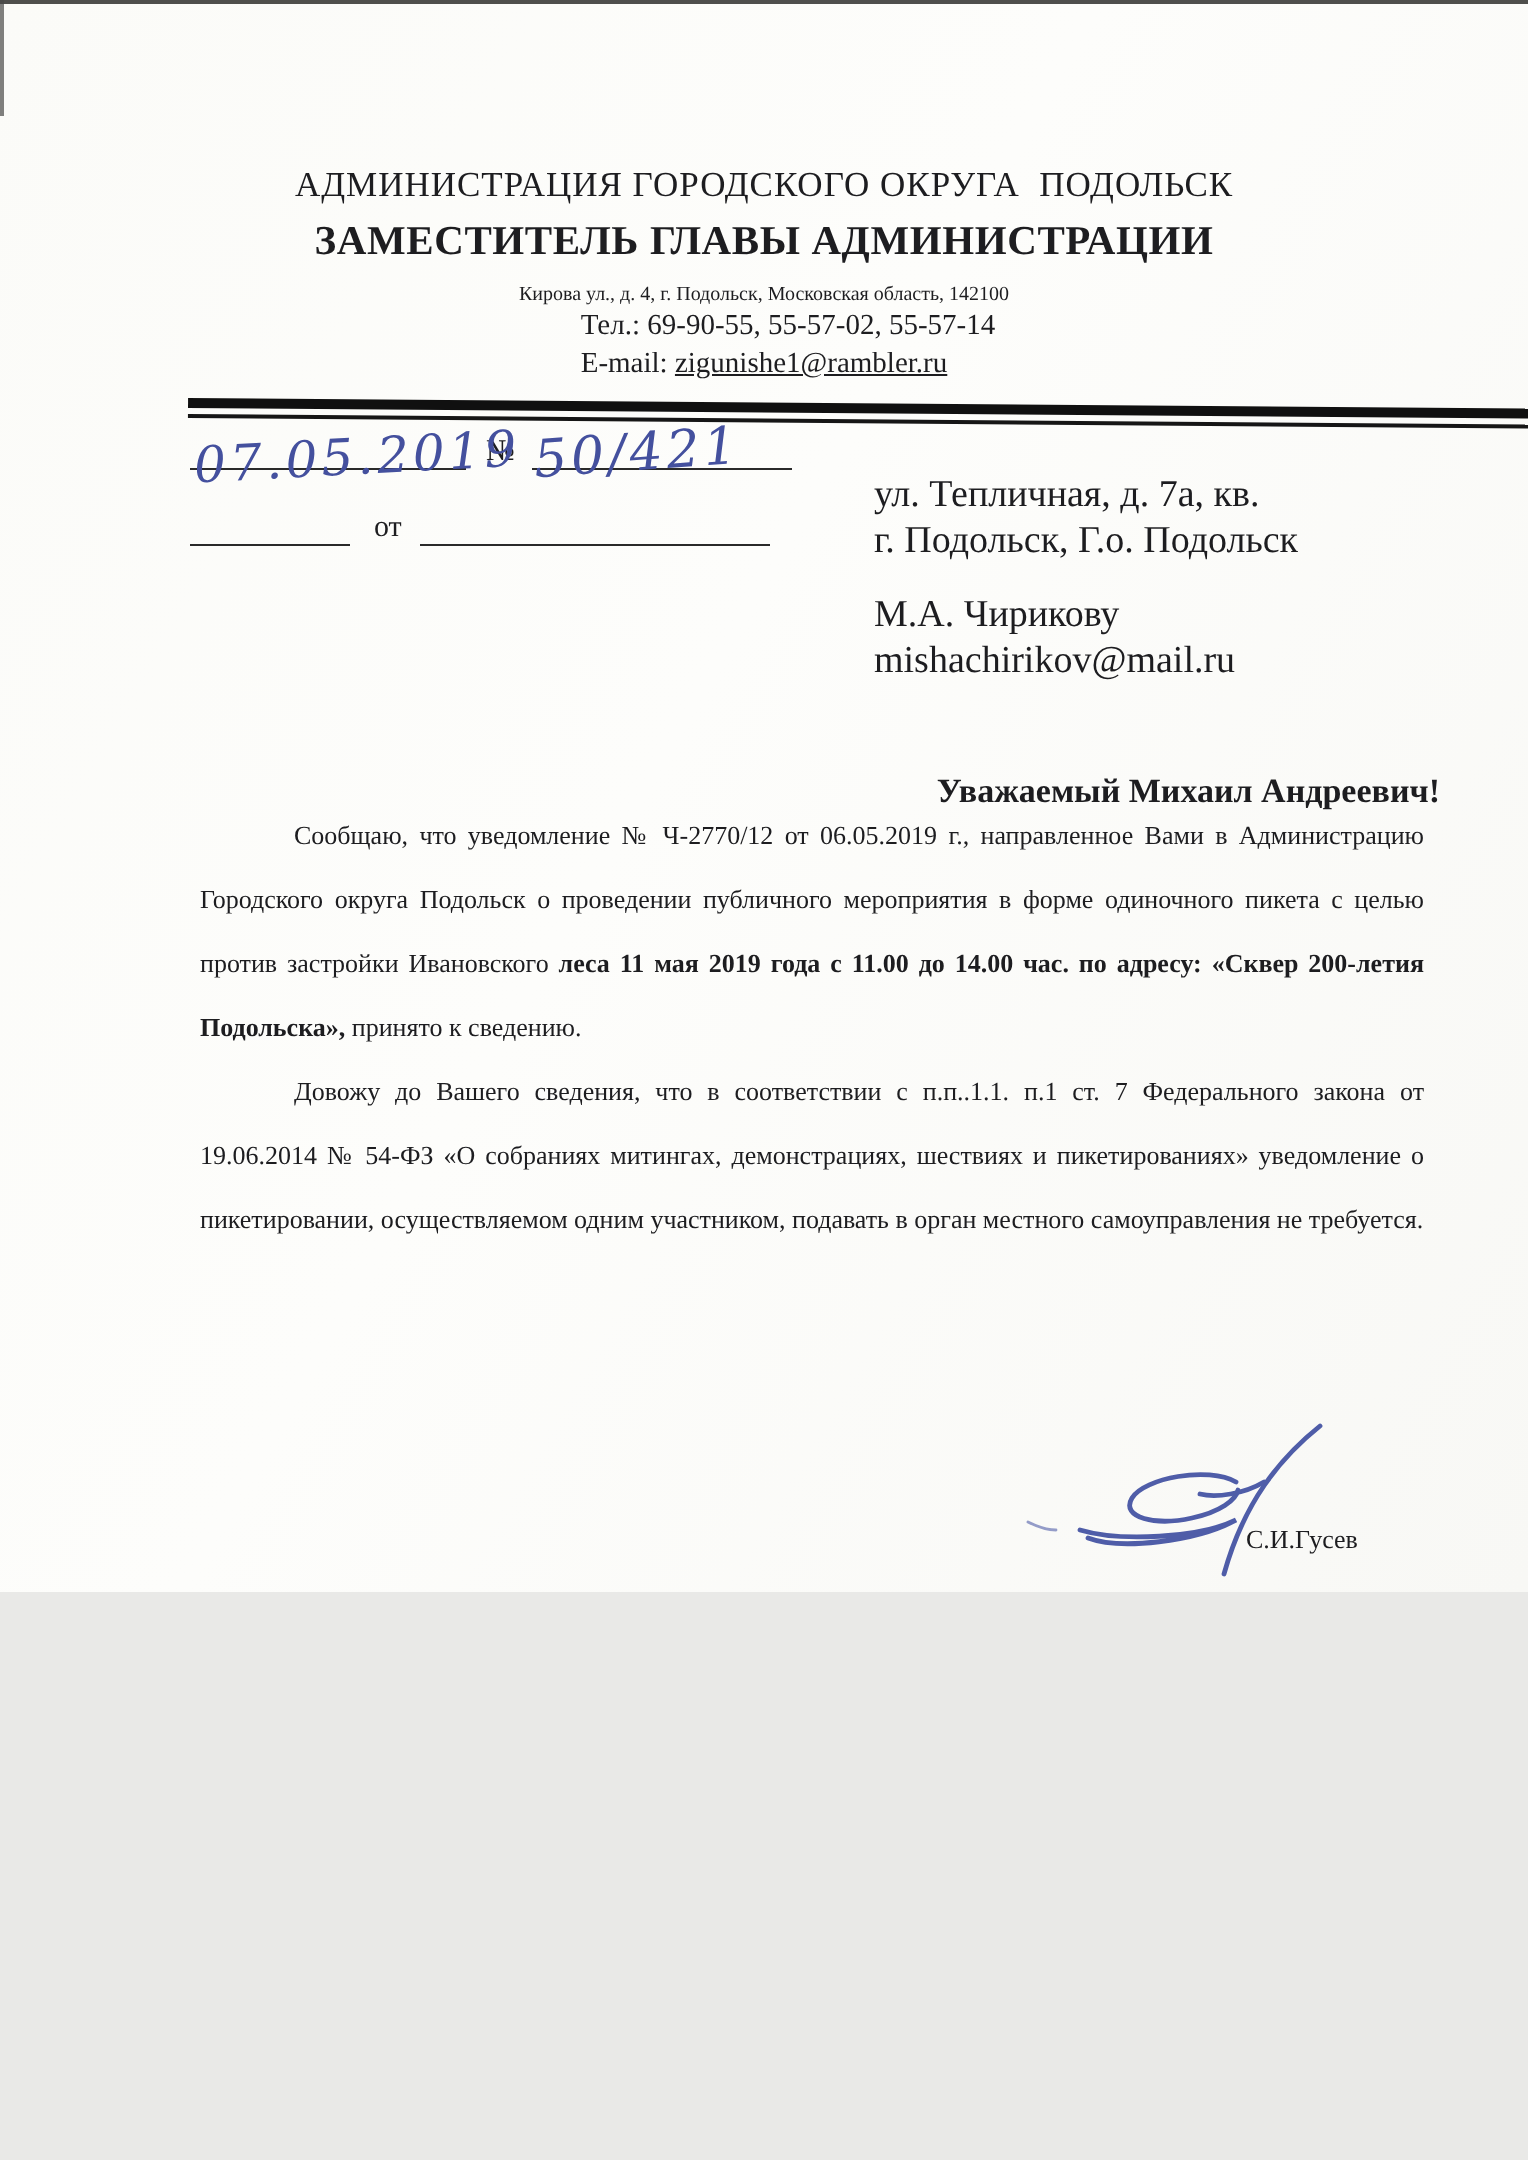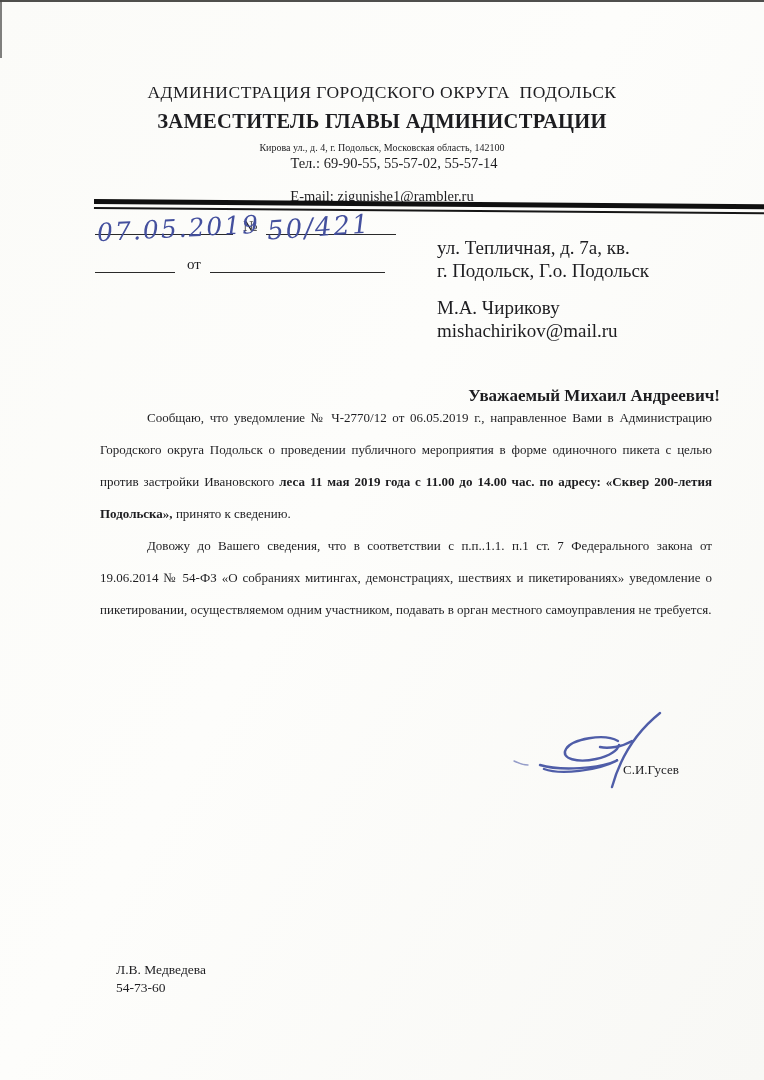--- a/index.html
+++ b/index.html
@@ -3,36 +3,36 @@
 <meta charset="utf-8">
 <style>
   html, body { margin: 0; padding: 0; }
   body {
     width: 764px; height: 1080px;
     background: #e9e9e7;
     font-family: "Liberation Serif", serif;
   }
   .page {
     position: relative;
-    width: 764px; height: 1080px;
+    width: 764px; height: 796px;
     background: linear-gradient(120deg, #fbfbf8 0%, #fdfdfb 45%, #f8f8f5 100%);
     overflow: hidden;
     color: #1d1d20;
   }
   
   .scan-top-line { position: absolute; top: 0; left: 0; width: 100%; height: 2px; background: #30302e; opacity: .85; }
   .scan-left-line { position: absolute; top: 0; left: 0; width: 2px; height: 58px; background: #4a4a48; opacity: .7; }
 
   
   .letterhead { position: absolute; top: 82px; left: 0; width: 100%; text-align: center; }
   .org-name { font-size: 17.5px; letter-spacing: .5px; white-space: pre; }
   .dept-name { font-size: 20.5px; font-weight: bold; margin-top: 7px; letter-spacing: .3px; }
   .addr-line { font-size: 10px; margin-top: 9px; }
   .tel-line  { font-size: 14.5px; margin-top: 2px; padding-left: 24px; }
-  .email-line { font-size: 14.5px; margin-top: 16px; }
+  .email-line { font-size: 14.5px; margin-top: 2px; }
   .email-line .email-addr { text-decoration: underline; }
 
   .header-rule {
     position: absolute; top: 199px; left: 94px; width: 690px; height: 3px;
     border-top: 5px solid #101010; border-bottom: 2px solid #161616;
     transform: rotate(0.45deg); transform-origin: left center;
   }
 
   
   .ref-block { position: absolute; top: 192px; left: 0; width: 430px; font-size: 15px; }

